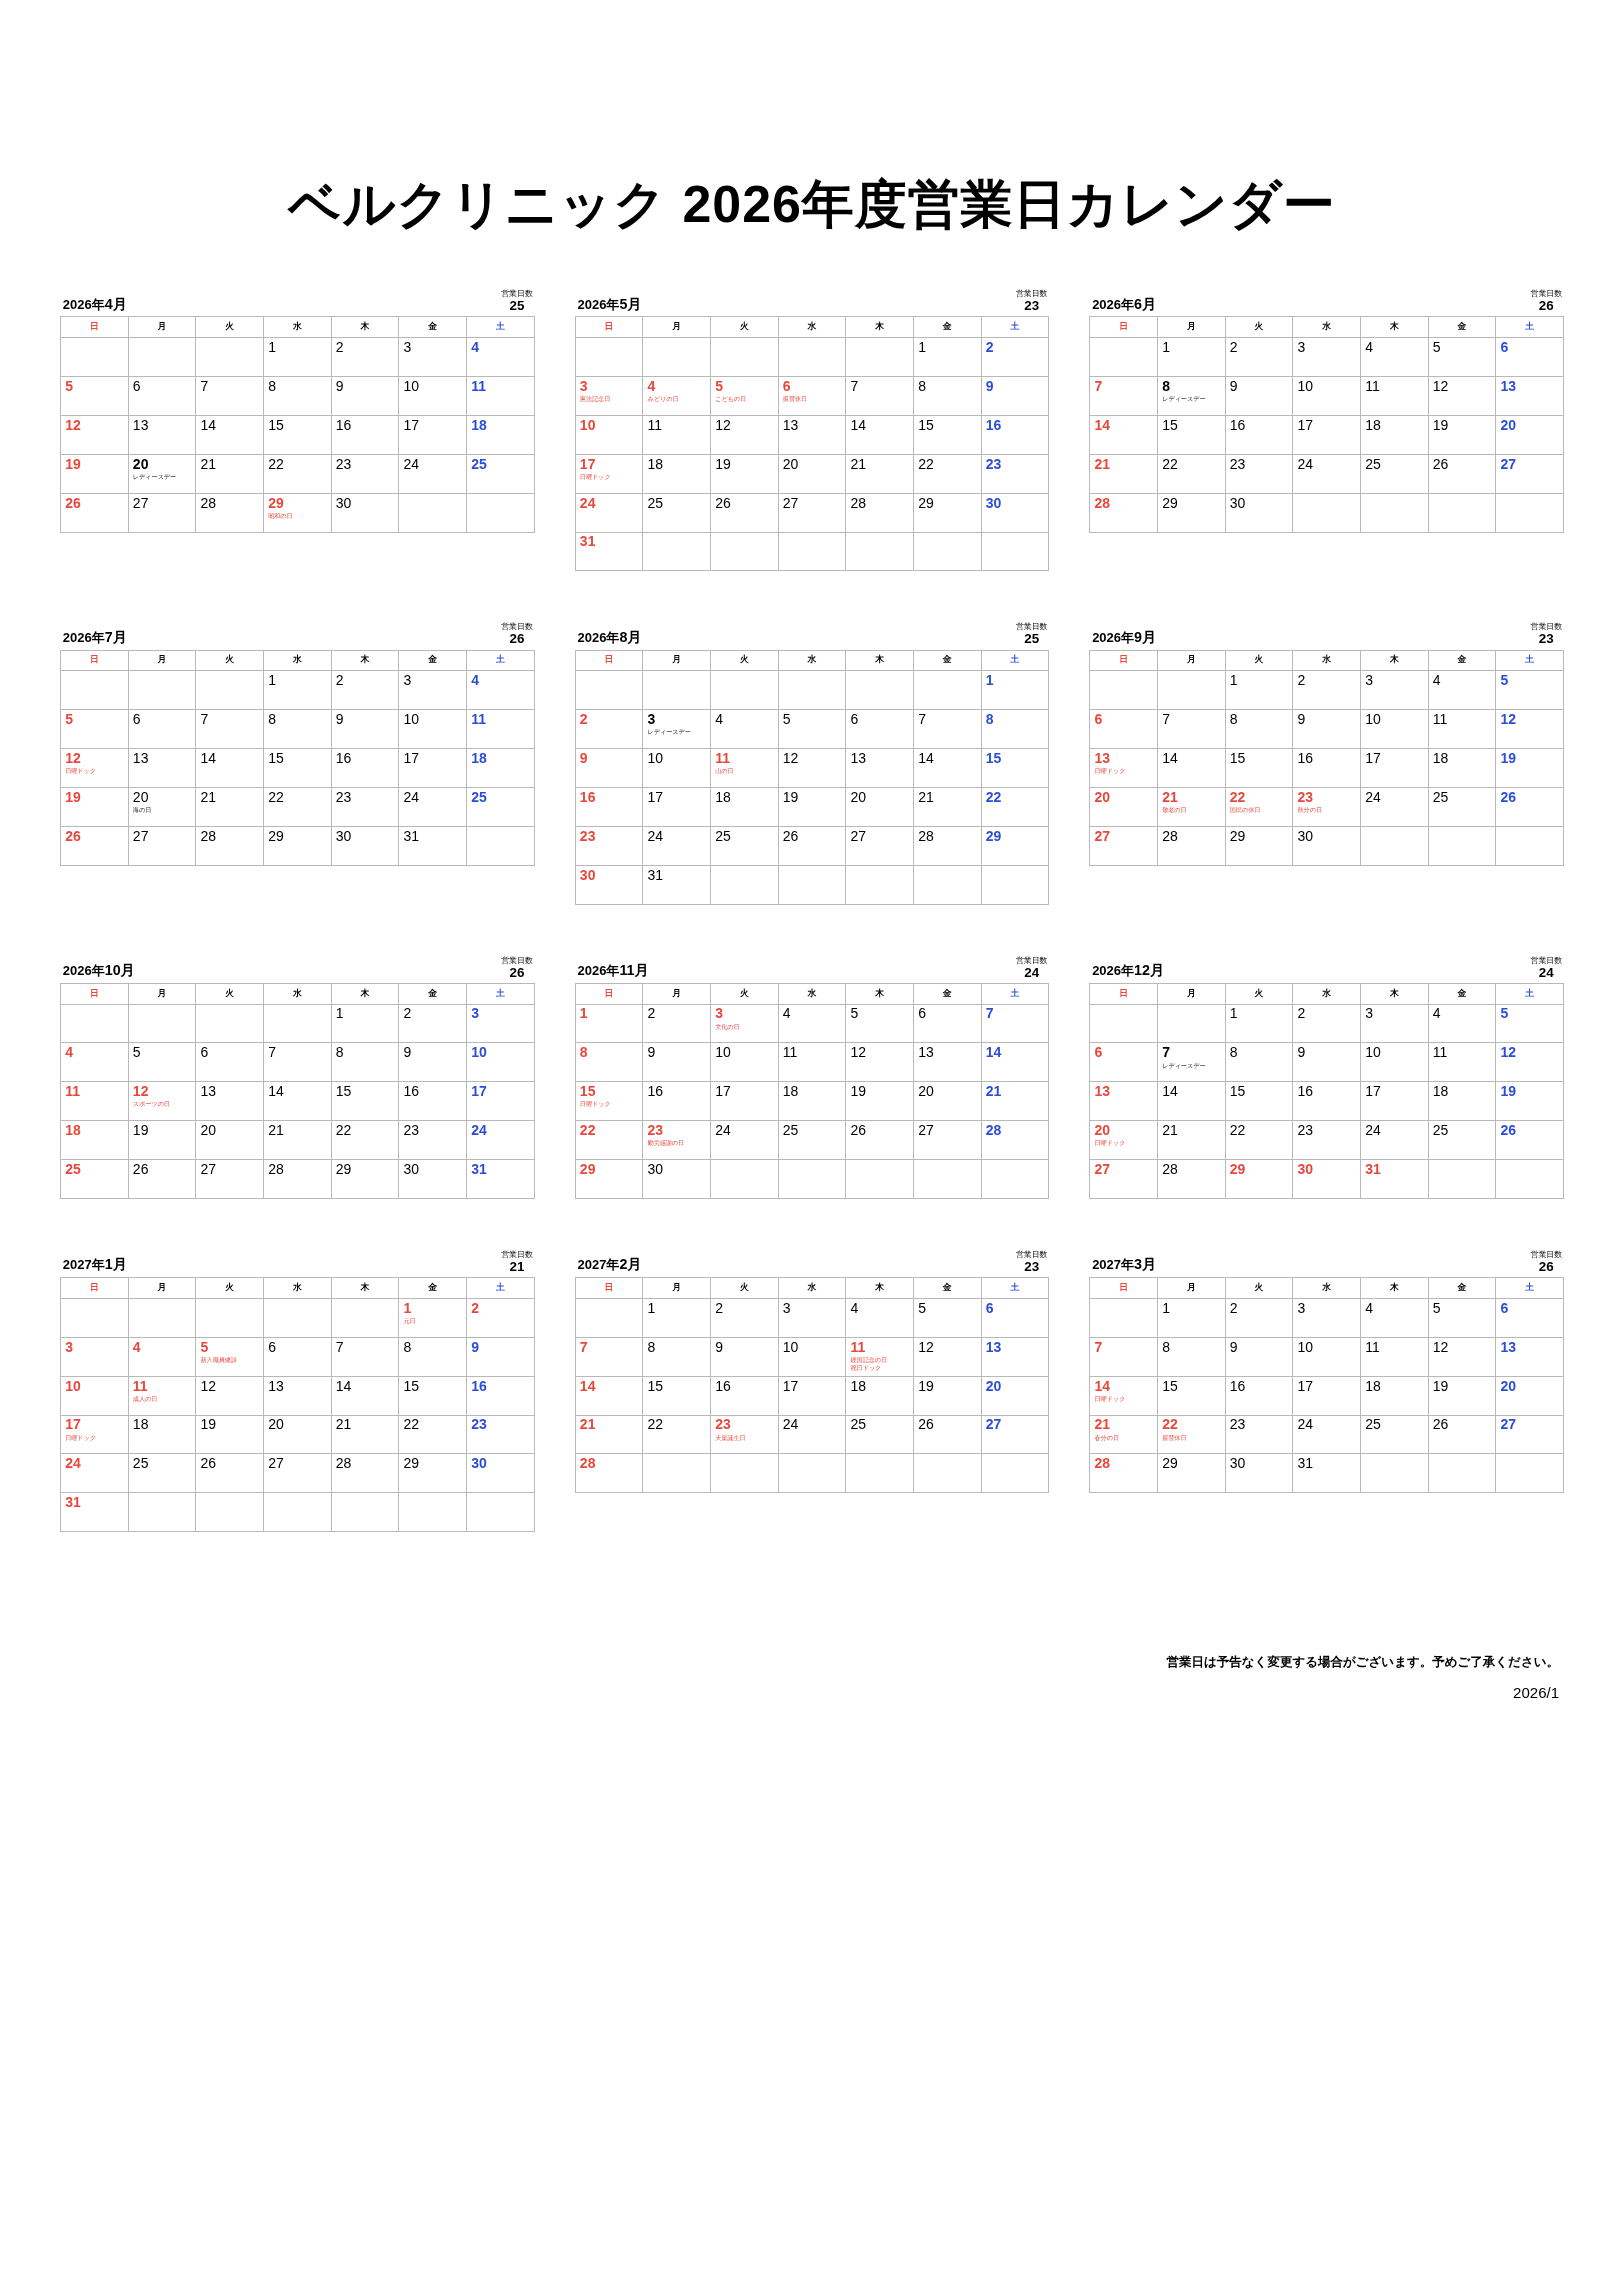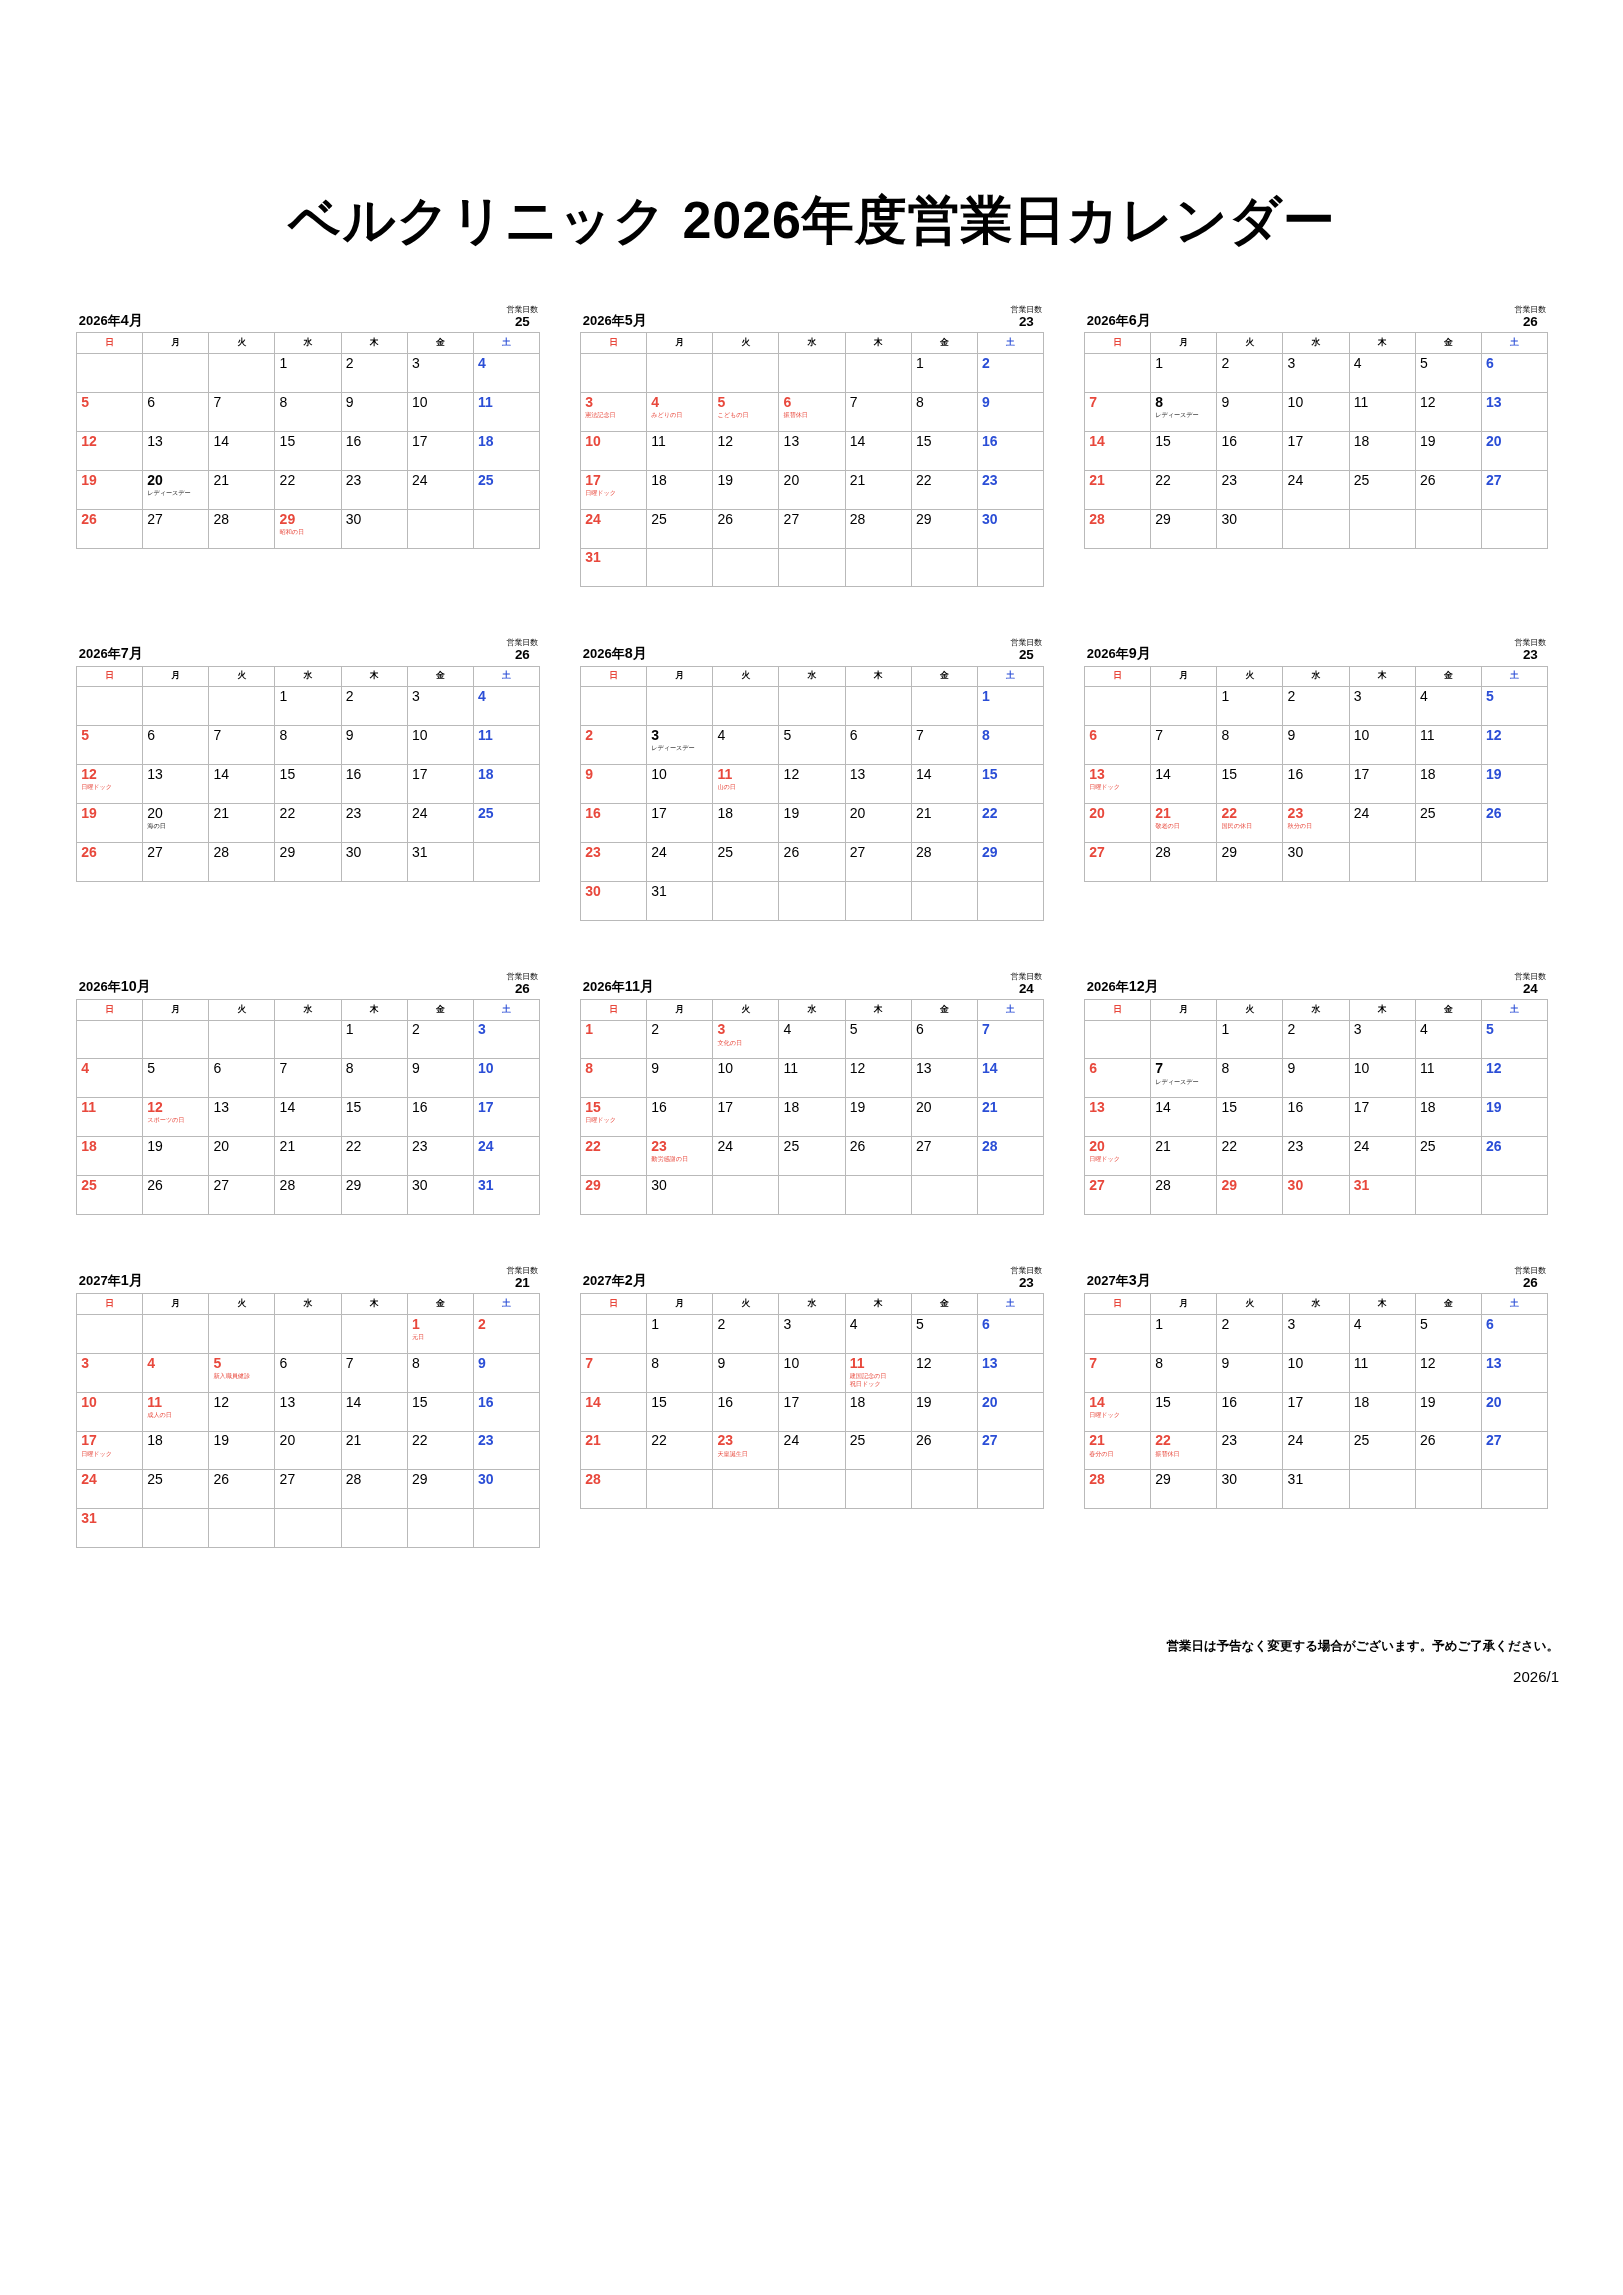--- a/index.html
+++ b/index.html
@@ -1,17 +1,17 @@
 <!DOCTYPE html>
 <html style="font-size:7.4px"><head>
 <meta charset="utf-8">
 <style>
   html,body{margin:0;padding:0;background:#ffffff;}
   body{width:1624px;height:2295px;font-family:"Liberation Sans","DejaVu Sans",sans-serif;color:#000;}
-  .page{position:relative;width:1624px;height:1852px;padding:16px;box-sizing:border-box;}
+  .page{position:relative;width:1624px;height:1852px;padding:0;box-sizing:border-box;}
   .title{
     text-align:center;
     font-size:52px;
     font-weight:bold;
     letter-spacing:0.9px;
     padding-top:176px;
     padding-bottom:0;
     line-height:1.1;
   }
   .grid{
@@ -70,21 +70,21 @@
     font-size:6.2px;
     line-height:1.25;
     margin-top:2.3px;
     letter-spacing:-0.1px;
   }
   .dnote.red{color:#e8483c;}
   .dnote.dark{color:#222;}
   .footer{
     position:absolute;
     right:65px;
-    bottom:164px;
+    bottom:148px;
     text-align:right;
     line-height:1.5;
   }
   .footer .note{font-size:12.5px;font-weight:bold;}
   .footer .date{font-size:15px;margin-top:10px;}
 </style>
 </head>
 <body>
 
 <div class="page">

